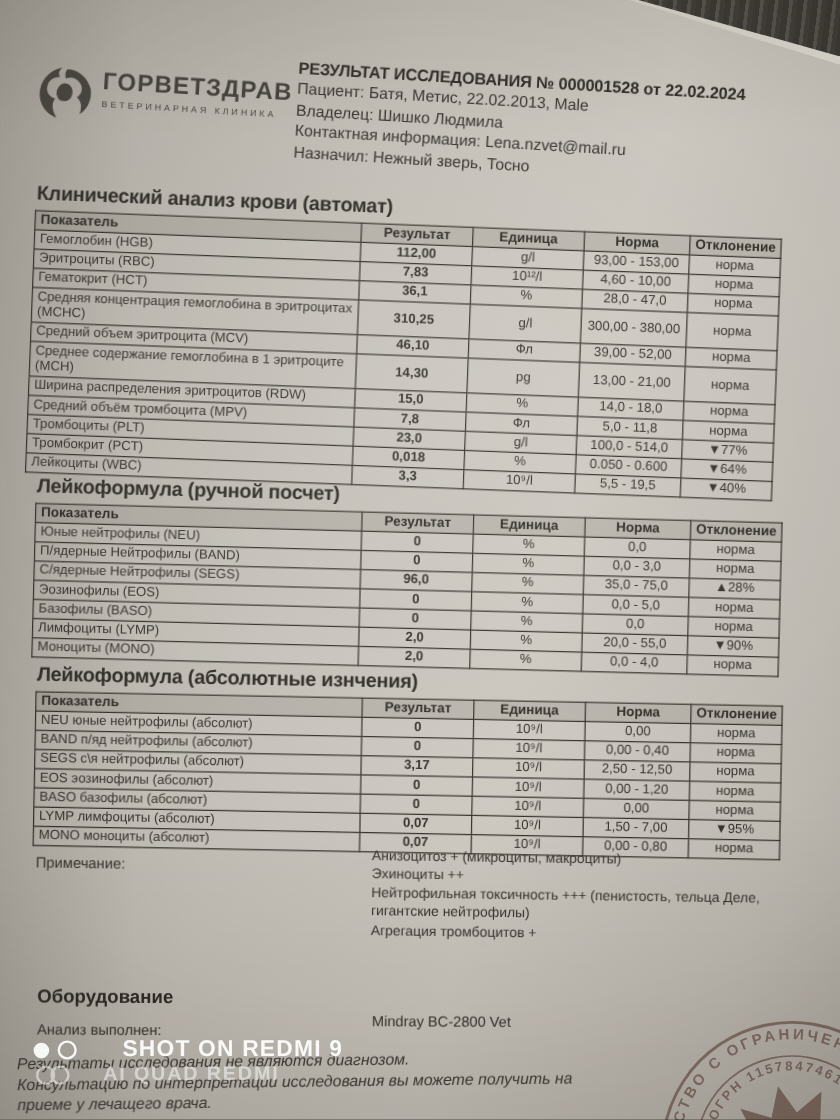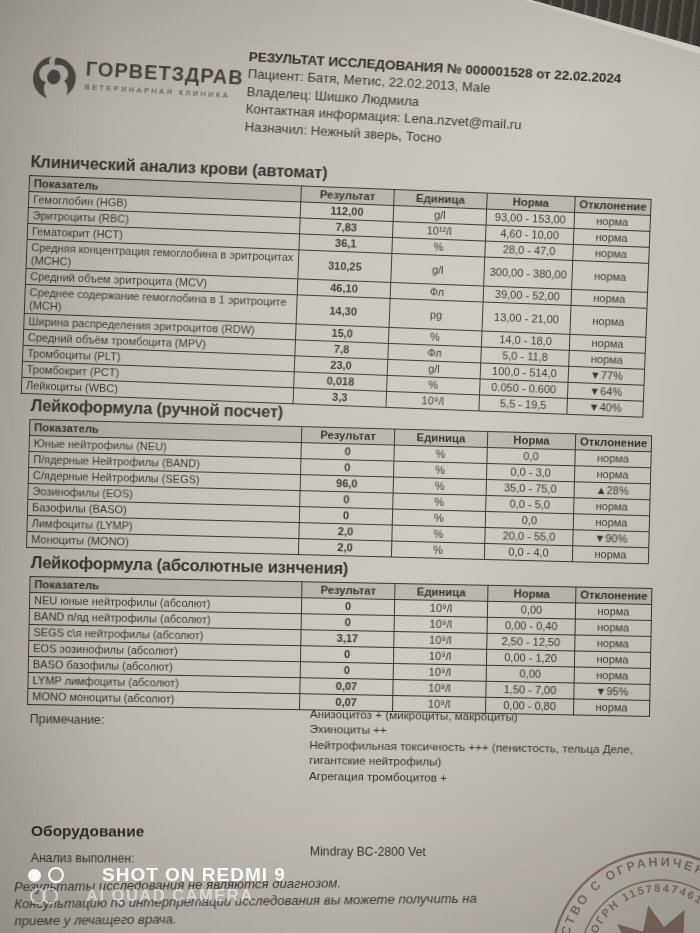--- a/index.html
+++ b/index.html
@@ -427,15 +427,15 @@
   <div class="light"></div>
 
   <div class="wm wm1">
     <span class="dot"></span>
     <span class="ring"></span>
     <span class="wm-text1">SHOT ON REDMI 9</span>
   </div>
   <div class="wm wm2">
     <span class="ring2"></span>
     <span class="ring2"></span>
-    <span class="wm-text2">AI QUAD CAMERA</span>
+    <span class="wm-text2">AI QUAD REDMI</span>
   </div>
 </div>
 
 </body></html>

